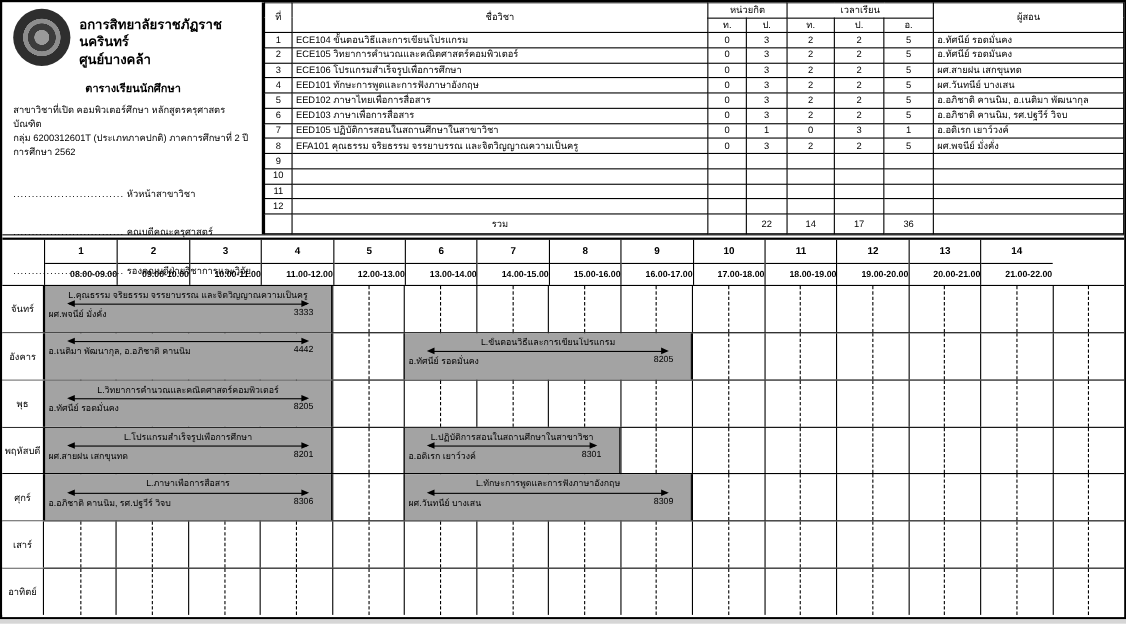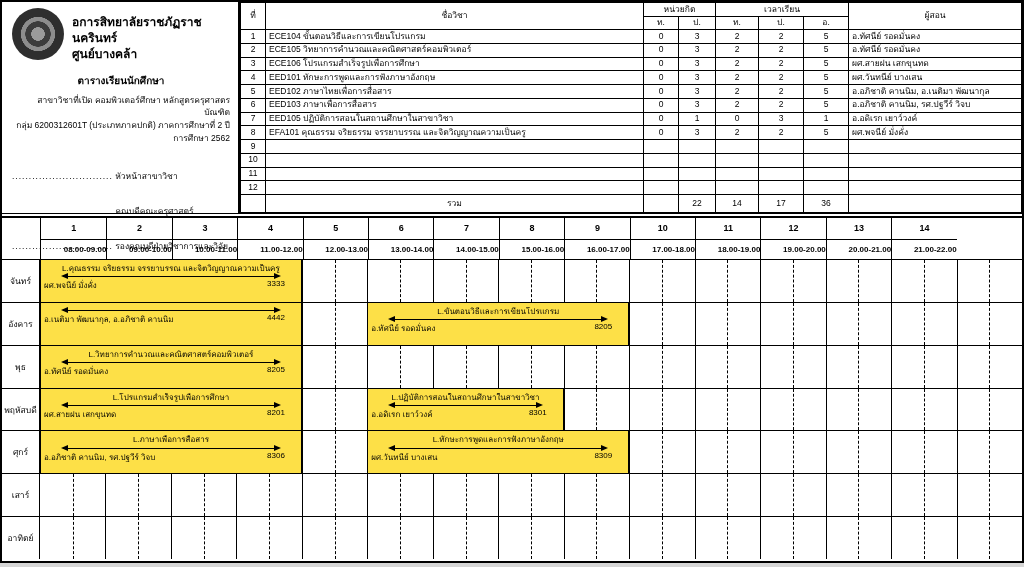--- a/index.html
+++ b/index.html
@@ -5,21 +5,21 @@
   html,body{margin:0;padding:0;background:#d6d6d6;font-family:"Liberation Sans","DejaVu Sans",sans-serif;color:#000;}
   .page{width:1020px;height:559px;background:#fff;border:2px solid #000;margin:0 auto;overflow:hidden;}
   
   .top{display:flex;height:211px;border-bottom:1px solid #000;}
   .left-panel{width:238px;border-right:2px solid #000;padding:6px 8px 0 10px;box-sizing:border-box;}
   .uni-row{display:flex;align-items:flex-start;gap:8px;}
   .seal{width:52px;height:52px;border-radius:50%;flex:0 0 auto;
         background:radial-gradient(circle at 50% 50%, #9a9a9a 0 18%, #3c3c3c 19% 34%, #8d8d8d 35% 46%, #2e2e2e 47% 72%, #777 73% 84%, #2e2e2e 85% 100%);}
   .uni-names{font-size:12px;font-weight:bold;line-height:1.35;padding-top:6px;}
   .doc-title{font-size:10px;font-weight:bold;text-align:center;margin:10px 0 6px 0;}
-  .prog{font-size:8.5px;line-height:1.5;text-align:right;}
+  .prog{font-size:8.5px;line-height:1.5;}
   .sigs{margin-top:24px;}
   .sig{font-size:8.5px;margin-bottom:21px;white-space:nowrap;}
   .sig .dots{letter-spacing:1px;}
   .right-panel{flex:1;}
   table.courses{border-collapse:collapse;width:100%;height:100%;table-layout:fixed;}
   table.courses th,table.courses td{border:1px solid #000;font-size:8.5px;font-weight:normal;
       padding:0 3px;height:12.5px;line-height:1.1;overflow:hidden;white-space:nowrap;}
   table.courses thead th{text-align:center;}
   .cell-num{text-align:center;}
   .cell-name{text-align:left;}
@@ -37,21 +37,21 @@
   .slot-num{height:21px;line-height:21px;text-align:center;font-size:9px;font-weight:bold;border-bottom:1px solid #000;}
   .slot-time{height:19px;line-height:19px;text-align:right;font-size:8px;font-weight:bold;}
   .days{flex:1;display:flex;flex-direction:column;}
   .day-row{flex:1;display:flex;position:relative;}
   .day-row + .day-row{border-top:1px solid #000;}
   .day-label{width:38px;border-right:1px solid #000;display:flex;align-items:center;justify-content:center;
              font-size:8.5px;box-sizing:border-box;background:#fff;z-index:2;}
   .day-grid{flex:1;position:relative;}
   .vline{position:absolute;top:0;bottom:0;width:0;border-left:1px solid #000;}
   .vline.dash{border-left-style:dashed;}
-  .ev{position:absolute;top:0;bottom:0;background:#fde047;z-index:3;border-left:1px solid #000;border-right:1px solid #000;
+  .ev{position:absolute;top:0;bottom:0;background:#a3a3a3;z-index:3;border-left:1px solid #000;border-right:1px solid #000;
       box-sizing:border-box;display:flex;flex-direction:column;padding-top:4px;}
   .ev-title{font-size:8px;text-align:center;line-height:1.15;white-space:nowrap;overflow:hidden;}
   .ev-arrow{position:relative;height:0;border-top:1px solid #000;margin:3px 22px 0 22px;}
   .ev-arrow::before,.ev-arrow::after{content:"";position:absolute;top:-4px;width:0;height:0;border:3.5px solid transparent;}
   .ev-arrow::before{left:-2px;border-right:7px solid #000;border-left:none;}
   .ev-arrow::after{right:-2px;border-left:7px solid #000;border-right:none;}
   .ev-meta{display:flex;justify-content:space-between;font-size:8px;margin-top:2px;padding:0 16px 0 3px;white-space:nowrap;}
 </style>
 </head>
 <body>

